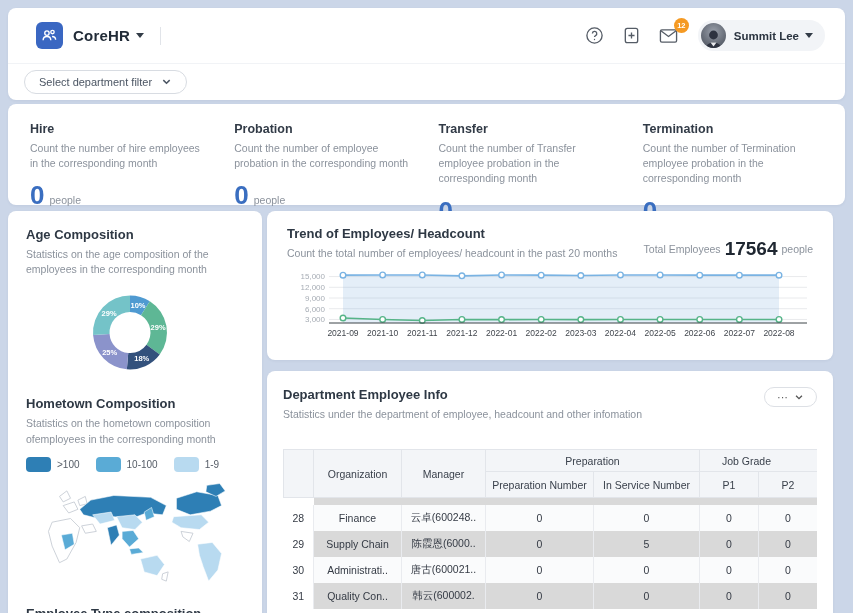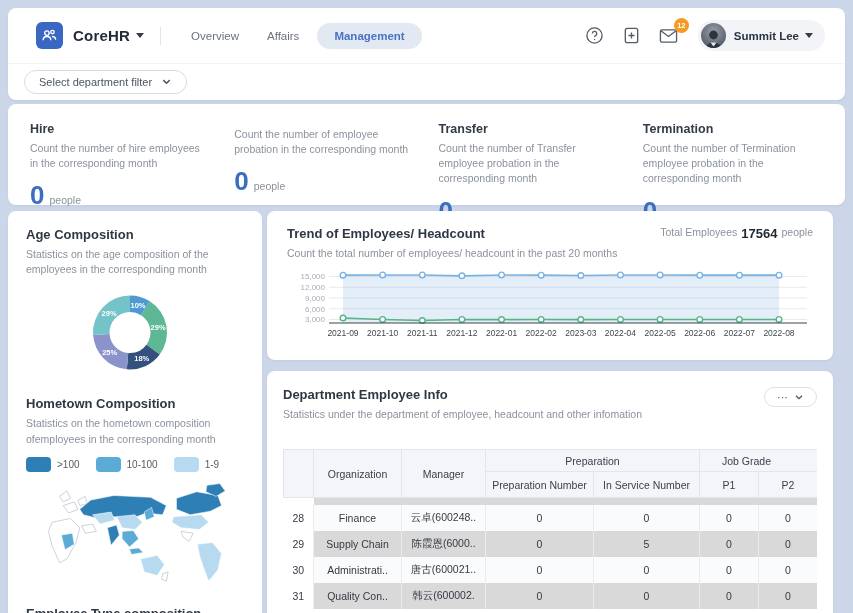--- a/index.html
+++ b/index.html
@@ -46,23 +46,23 @@
   #hometown-legend { display:flex; align-items:center; gap:16px; margin-top:10px; }
   .legend-item { display:flex; align-items:center; gap:6px; }
   .legend-swatch { width:25px; height:15px; border-radius:4px; }
   .legend-label { font-size:10px; color:#555c66; }
   #world-map { margin-top:6px; }
   #type-sec { margin-top:8px; }
 
   
   #trend-card { left:267px; top:211px; width:566px; height:149px; padding:15px 20px; }
   #trend-head { display:flex; align-items:flex-start; }
-  #trend-total { margin-left:auto; display:flex; align-items:flex-start; white-space:nowrap; }
+  #trend-total { margin-left:auto; display:flex; align-items:center; white-space:nowrap; }
   #trend-total .lbl { font-size:10.5px; color:#8b929c; }
-  #trend-total .val { font-size:13px; font-weight:800; color:#1f2731; margin:0 4px; }
+  #trend-total .val { font-size:19px; font-weight:800; color:#1f2731; margin:12px 4px; }
   #trend-chart { position:absolute; left:12px; top:52px; }
 
   
   #dept-card { left:267px; top:371px; width:566px; height:260px; padding:16px 16px; }
   #dept-head { display:flex; align-items:flex-start; }
   #dept-more { margin-left:auto; display:flex; align-items:center; gap:6px; border:1px solid #dde0e5; border-radius:13px; padding:4px 12px; cursor:pointer; color:#555; font-size:11px; line-height:10px; }
   #dept-table-wrap { position:absolute; left:16px; top:78px; width:534px; overflow:hidden; }
   table { border-collapse:collapse; width:534px; table-layout:fixed; font-size:10.5px; color:#353b45; }
   th { background:#f3f5f8; border:1px solid #e2e5ea; font-weight:400; color:#3a414c; font-size:10.5px; }
   thead tr:first-child th { height:22px; }
@@ -86,25 +86,20 @@
           <circle cx="13.5" cy="6" r="2"></circle>
         <path d="M2.5 15.5c0-2.6 2-4.3 4.5-4.3s4.5 1.7 4.5 4.3"></path>
         <path d="M13 11.2c2.3 0 4.2 1.5 4.2 3.8"></path>
       </svg>
     </div>
     <div style="display:flex;align-items:center;cursor:pointer">
       <span id="brand">CoreHR</span>
       <span class="caret"></span>
     </div>
     <div id="nav-divider"></div>
-    <div id="nav-items">
-        <div class="nav-item">Overview</div>
-        <div class="nav-item">Affairs</div>
-        <div class="nav-item active">Management</div>
-      </div>
     <div id="header-spacer"></div>
     <div class="hdr-icon">
       <svg width="19" height="19" viewBox="0 0 20 20" fill="none" stroke="#555c66" stroke-width="1.4">
         <circle cx="10" cy="10" r="8"></circle>
         <path d="M7.8 8a2.3 2.3 0 1 1 3.3 2.1c-.7.35-1.1.8-1.1 1.6"></path>
         <circle cx="10" cy="14.2" r=".7" fill="#555c66" stroke="none"></circle>
       </svg>
     </div>
     <div class="hdr-icon">
       <svg width="19" height="19" viewBox="0 0 20 20" fill="none" stroke="#555c66" stroke-width="1.4">
@@ -144,20 +139,21 @@
 <div class="card" id="stats-band">
     <div class="stat">
       <div class="stat-title">Hire</div>
       <div class="stat-desc">Count the number of hire employees in the corresponding month</div>
       <div class="stat-value-row">
         <span class="stat-value">0</span>
         <span class="stat-unit">people</span>
       </div>
     </div>
     <div class="stat">
+      <div class="stat-title">Probation</div>
       <div class="stat-desc">Count the number of employee probation in the corresponding month</div>
       <div class="stat-value-row">
         <span class="stat-value">0</span>
         <span class="stat-unit">people</span>
       </div>
     </div>
     <div class="stat">
       <div class="stat-title">Transfer</div>
       <div class="stat-desc">Count the number of Transfer employee probation in the corresponding month</div>
       <div class="stat-value-row">

